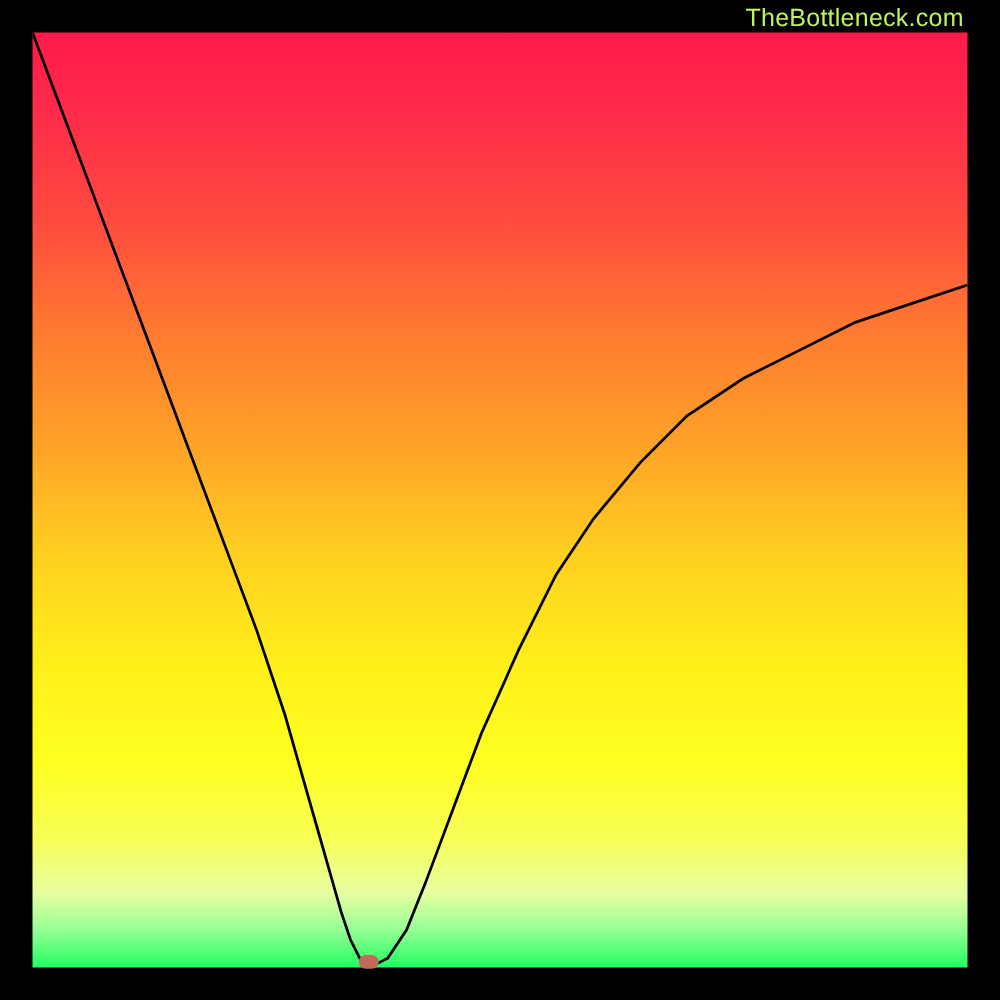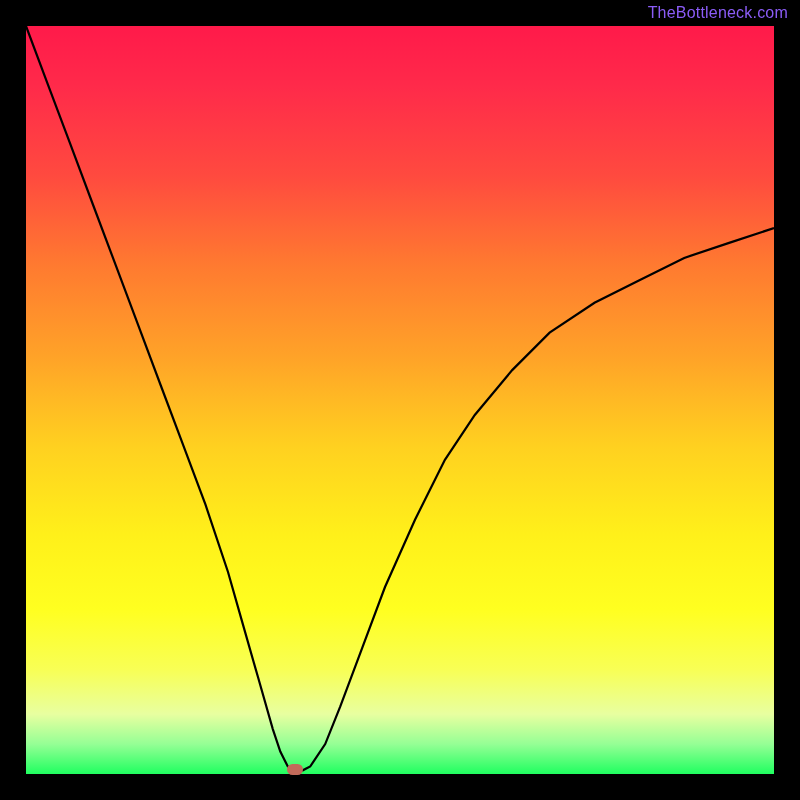--- a/index.html
+++ b/index.html
@@ -45,25 +45,25 @@
   .marker {
     position: absolute;
     width: 16px;
     height: 11px;
     border-radius: 6px;
     background: #c26a5a;
   }
   .watermark {
     position: absolute;
     top: 4px;
-    right: 12px;
+    right: 29px;
     font-family: Arial, Helvetica, sans-serif;
-    font-size: 16px;
+    font-size: 20px;
     font-weight: 500;
-    color: #8b5cf6;
+    color: #bef264;
     letter-spacing: 0.2px;
   }
 </style>
 </head>
 <body>
 
 <div class="frame">
   <div class="plot-area">
     <svg class="curve-svg" viewBox="0 0 748 748" preserveAspectRatio="none">
       <path class="curve-path" d="M0.0 0.0 L22.4 59.8 L44.9 119.7 L67.3 179.5 L89.8 239.4 L112.2 299.2 L134.6 359.0 L157.1 418.9 L179.5 478.7 L202.0 546.0 L216.9 598.4 L231.9 650.8 L246.8 703.1 L254.3 725.6 L261.8 740.5 L269.3 744.3 L276.8 744.3 L284.2 740.5 L299.2 718.1 L314.2 680.7 L336.6 620.8 L359.0 561.0 L389.0 493.7 L418.9 433.8 L448.8 389.0 L486.2 344.1 L523.6 306.7 L568.5 276.8 L613.4 254.3 L658.2 231.9 L703.1 216.9 L748.0 202.0"></path>

